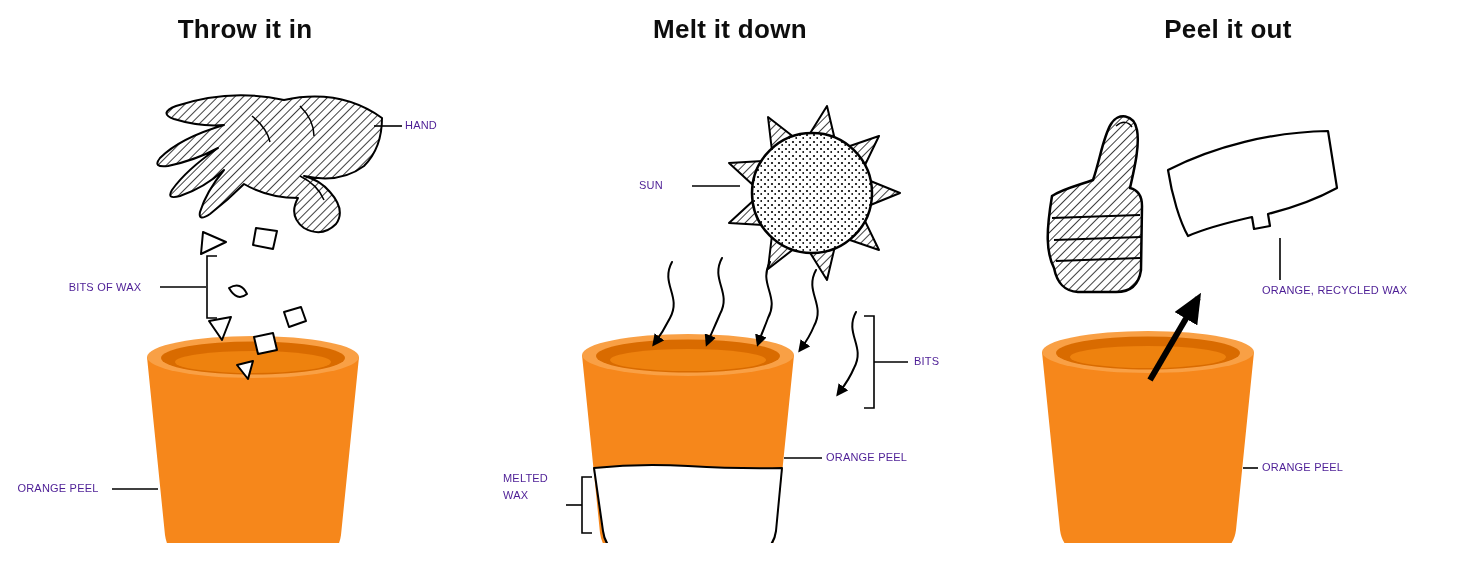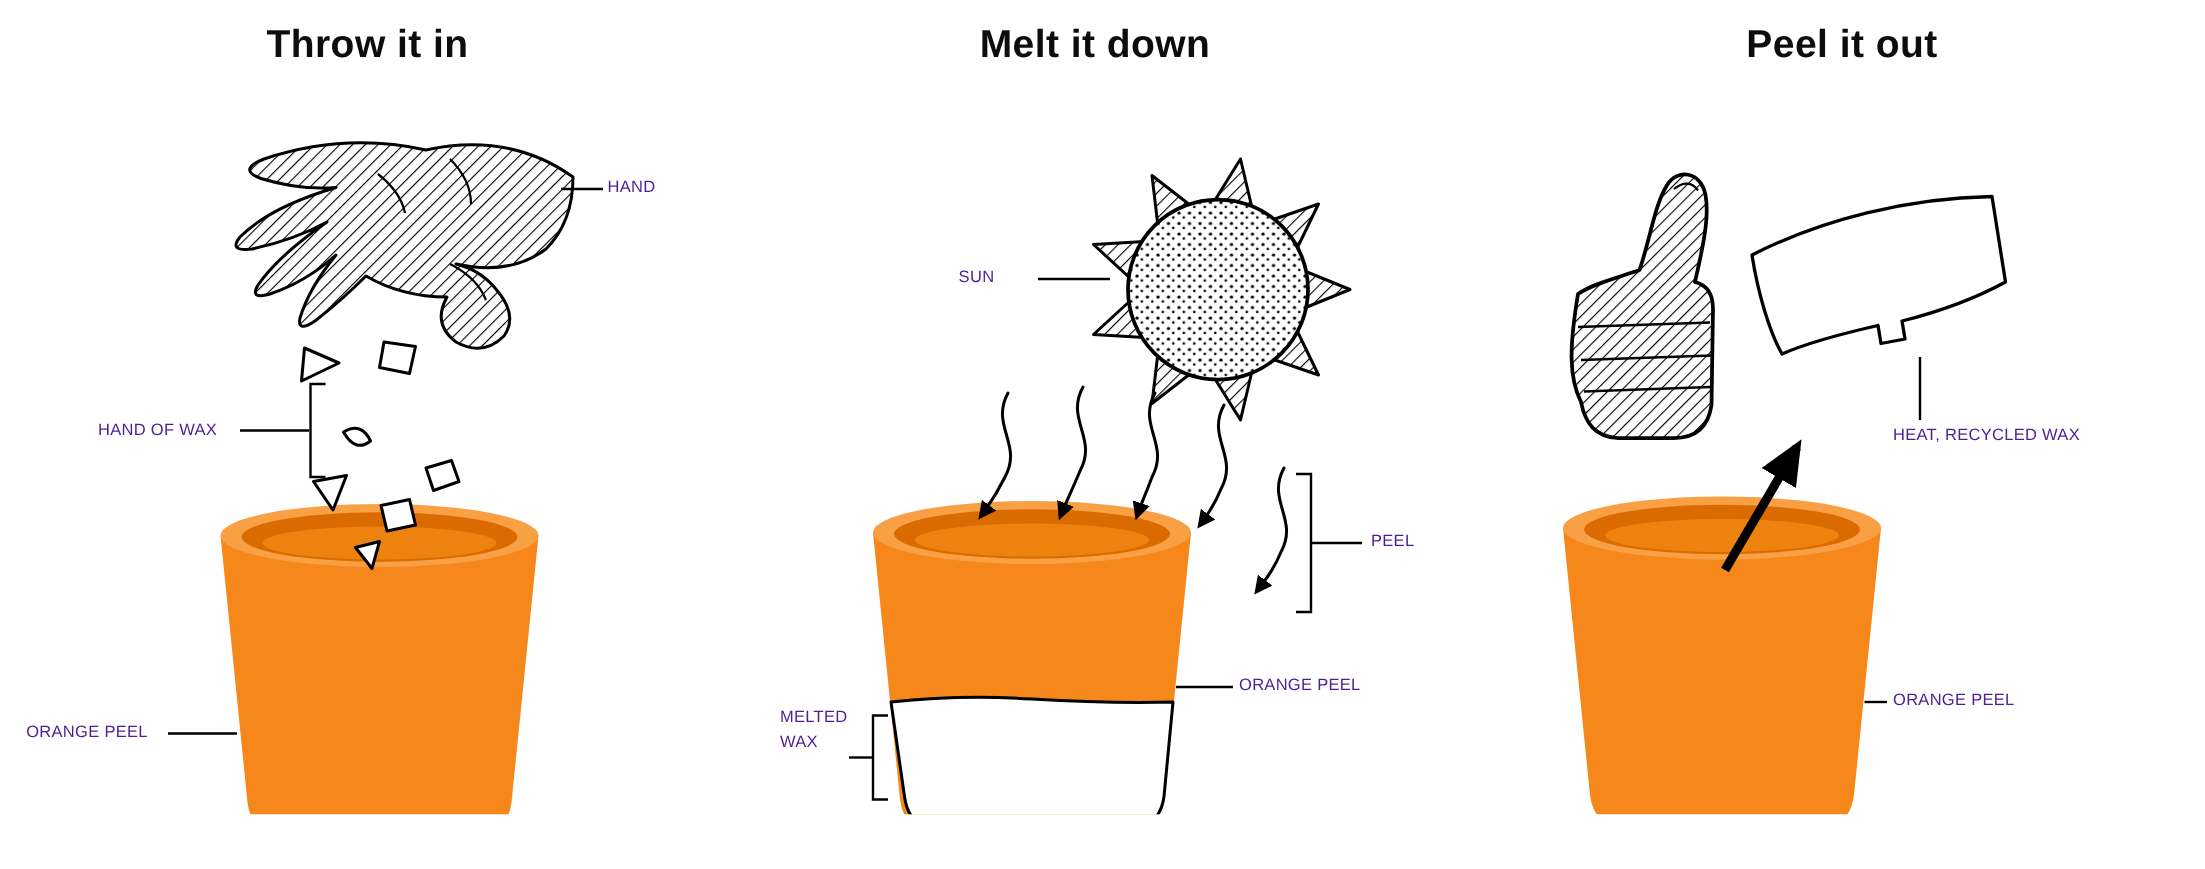--- a/index.html
+++ b/index.html
@@ -33,21 +33,20 @@
   .diagram-label {
     position: absolute;
     font-size: 11px;
     color: #4c1d95;
     letter-spacing: 0.2px;
     line-height: 17px;
     white-space: nowrap;
   }
   .diagram-label.wrap {
     white-space: normal;
-    margin-left: 17px;
   }
   .right-align {
     text-align: center;
   }
 </style>
 </head>
 <body>
 
 <div id="stage">
 
@@ -192,24 +191,24 @@
       <path d="M 1280 238 L 1280 280"></path>
       <path d="M 1243 468 L 1258 468"></path>
     </g>
   </svg>
 
   <div class="panel-title" style="left:245px">Throw it in</div>
   <div class="panel-title" style="left:1228px">Peel it out</div>
   <div class="panel-title" style="left:730px">Melt it down</div>
 
   <div class="diagram-label" style="left:405px; top:117px">HAND</div>
-  <div class="diagram-label right-align" style="left:56px; top:279px; width:98px">HAND OF WAX</div>
+  <div class="diagram-label right-align" style="left:56px; top:279px; width:98px">BITS OF WAX</div>
   <div class="diagram-label right-align" style="left:8px; top:480px; width:100px">ORANGE PEEL</div>
 
   <div class="diagram-label right-align" style="left:620px; top:177px; width:62px">SUN</div>
-  <div class="diagram-label" style="left:914px; top:353px">PEEL</div>
+  <div class="diagram-label" style="left:914px; top:353px">BITS</div>
   <div class="diagram-label wrap" style="left:503px; top:470px; width:64px">MELTED WAX</div>
   <div class="diagram-label" style="left:826px; top:449px">ORANGE PEEL</div>
 
-  <div class="diagram-label" style="left:1262px; top:282px">HEAT, RECYCLED WAX</div>
+  <div class="diagram-label" style="left:1262px; top:282px">ORANGE, RECYCLED WAX</div>
   <div class="diagram-label" style="left:1262px; top:459px">ORANGE PEEL</div>
 
 </div>
 
 </body></html>

